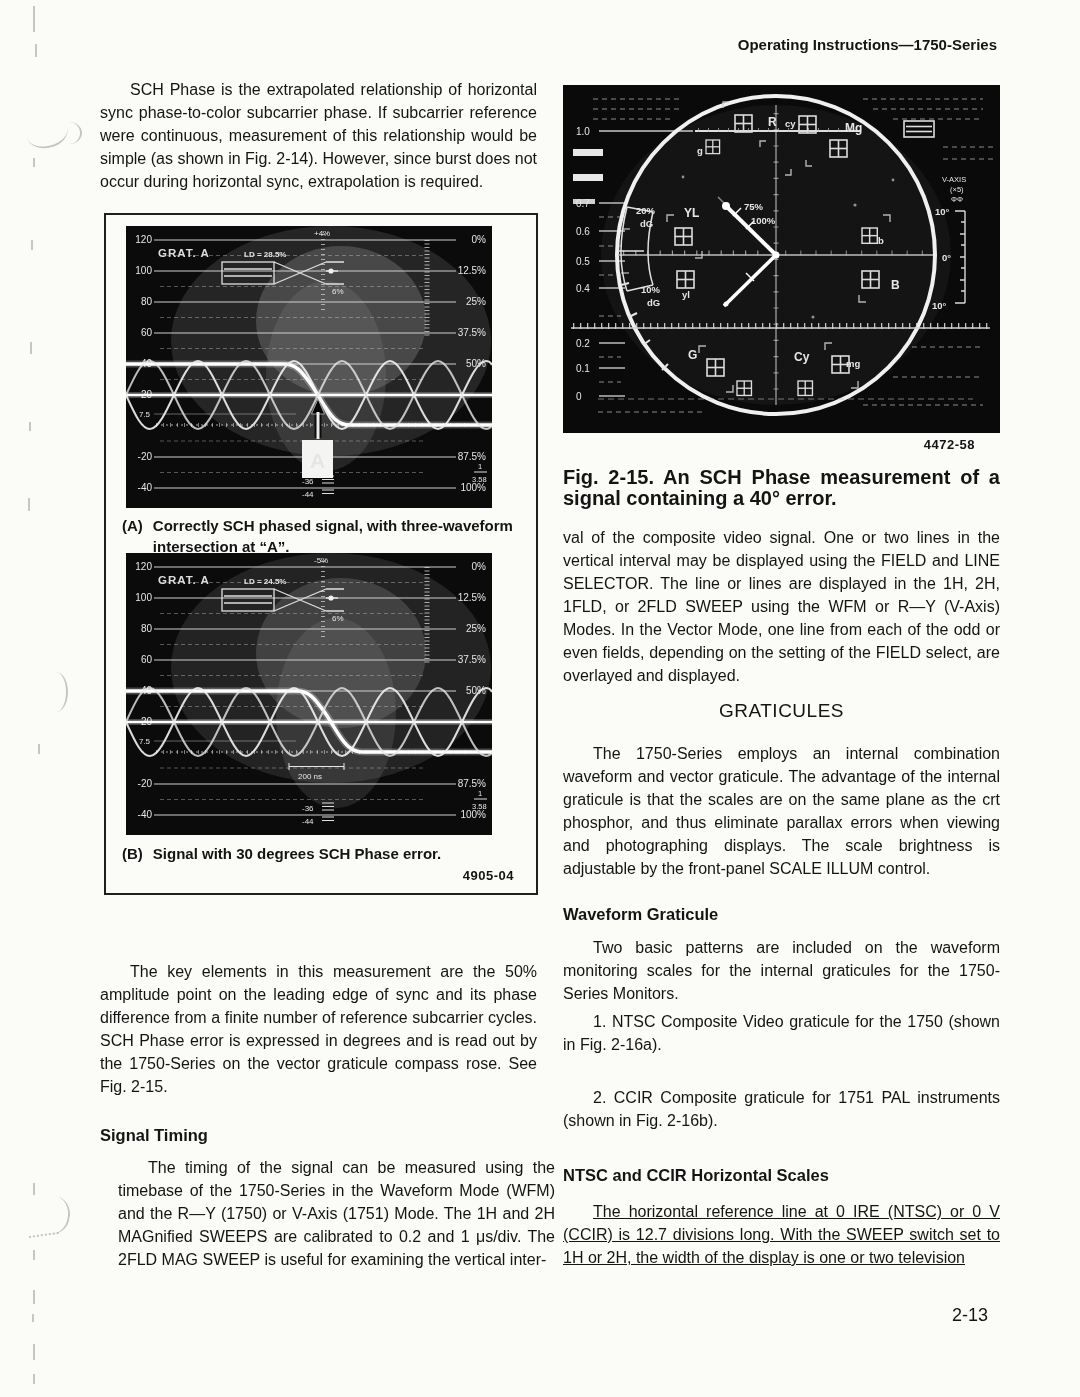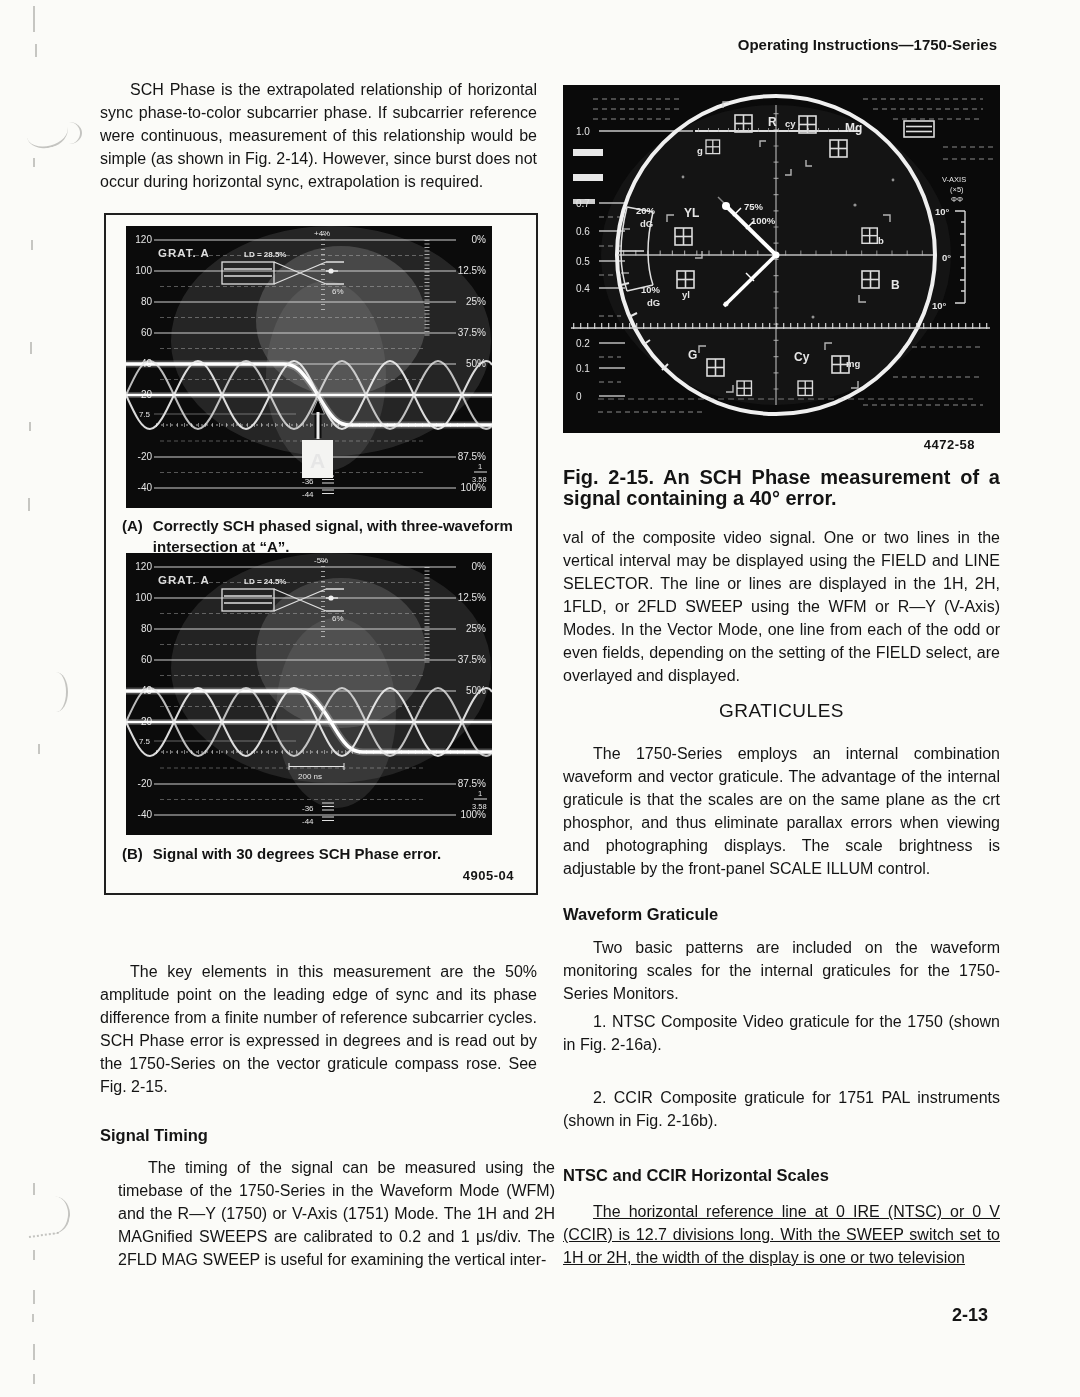--- a/index.html
+++ b/index.html
@@ -8,21 +8,21 @@
   .abs{position:absolute;margin:0;}
   p.body{width:437px;font-size:16px;line-height:23px;text-align:justify;text-indent:30px;}
   p.noindent{text-indent:0;}
   .hdr{font-size:15px;font-weight:bold;}
   h3.sub{font-size:16.5px;font-weight:bold;margin:0;}
   h2.main{font-size:19px;font-weight:normal;margin:0;width:437px;text-align:center;letter-spacing:.5px;}
   .figcap{width:437px;font-weight:bold;font-size:20px;line-height:21px;text-align:justify;}
   .figbox{left:104px;top:213px;width:430px;height:678px;border:2px solid #1f1f1f;background:#fbfbf8;}
   .innercap{display:flex;gap:10px;width:404px;font-weight:bold;font-size:15px;line-height:21px;}
   .partno{font-size:13px;font-weight:bold;letter-spacing:.5px;}
-  .pageno{font-size:18px;font-weight:bold;}
+  .pageno{font-size:18px;font-weight:normal;}
   .item{width:437px;}
   svg text{font-family:"Liberation Sans",sans-serif;fill:#e6e6e6;}
   svg .lbl{font-size:10px;}
   svg .sm{font-size:8px;}
   svg .grat{font-size:11.5px;font-weight:bold;letter-spacing:1px;fill:#ddd;}
   svg .big{font-size:12px;font-weight:bold;}
   svg .med{font-size:9.5px;font-weight:bold;}
   svg .tiny{font-size:7.5px;}
   svg .tgt rect,svg .tgt line{fill:none;stroke:#dcdcdc;stroke-width:1.6;}
   svg .crn{fill:none;stroke:#cfcfcf;stroke-width:1.4;opacity:.85;}

